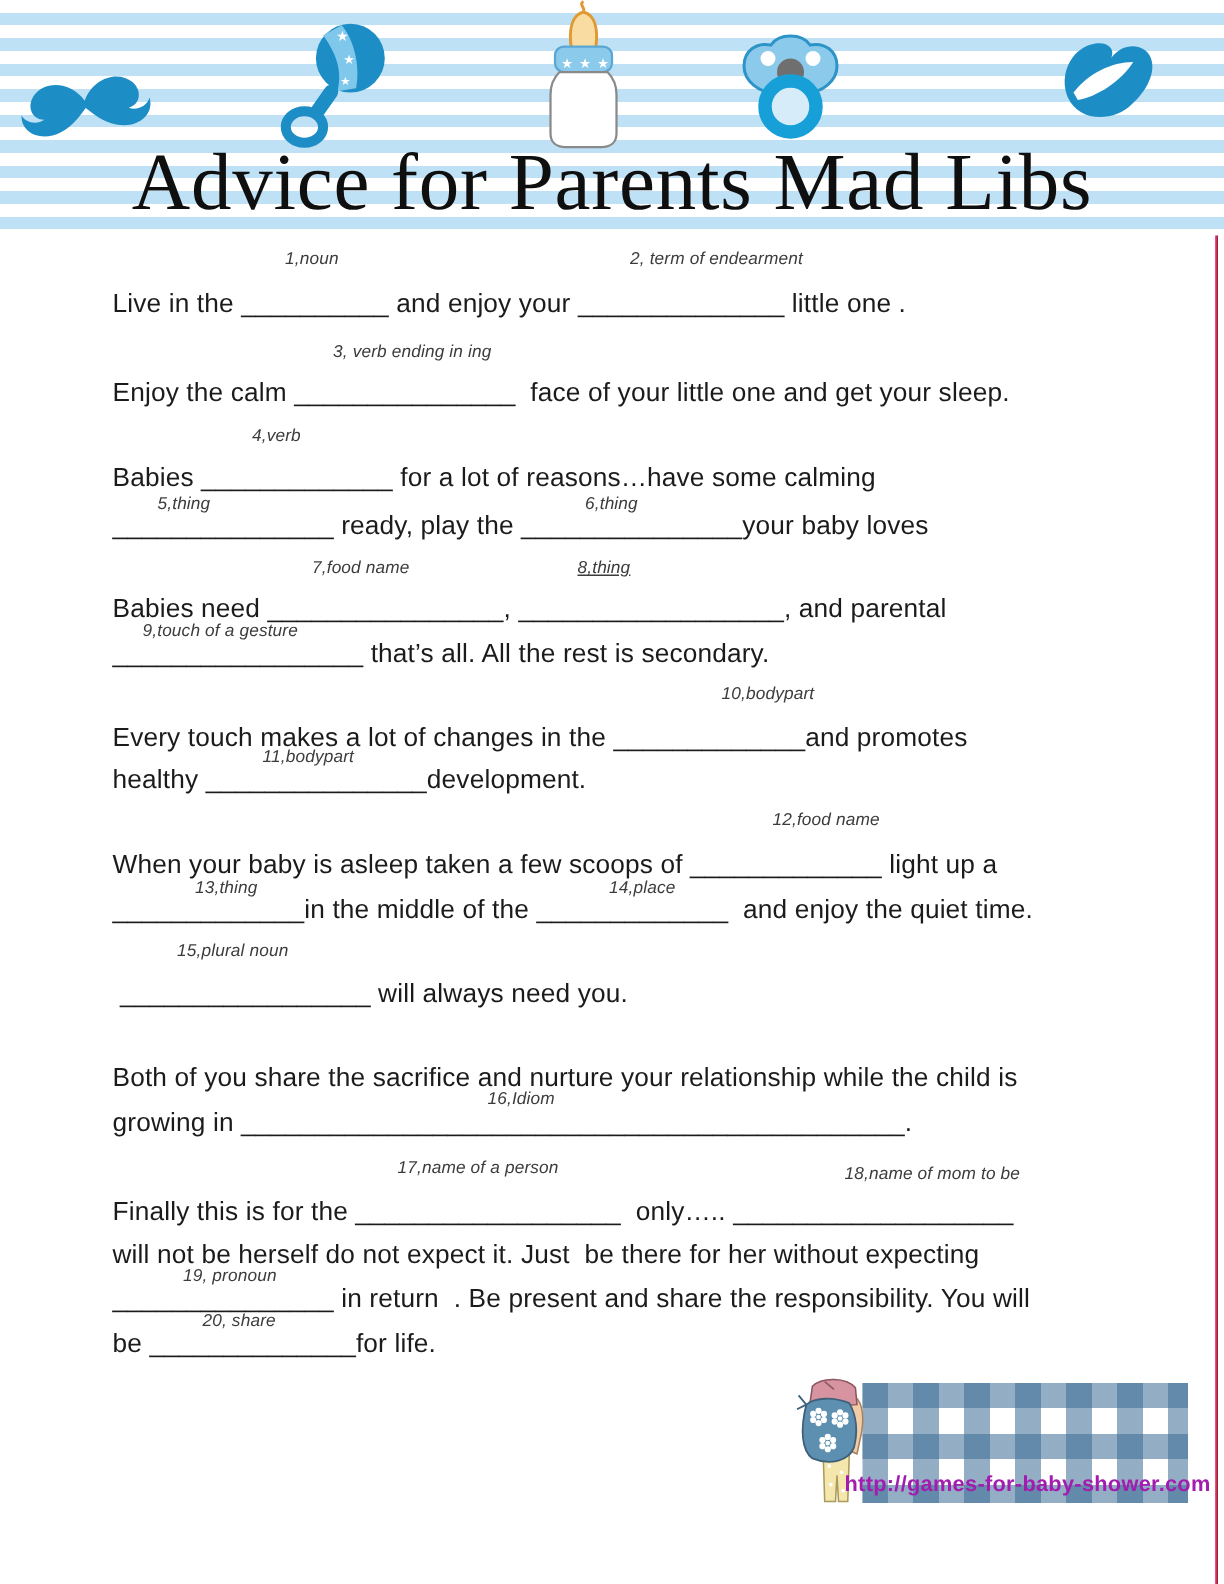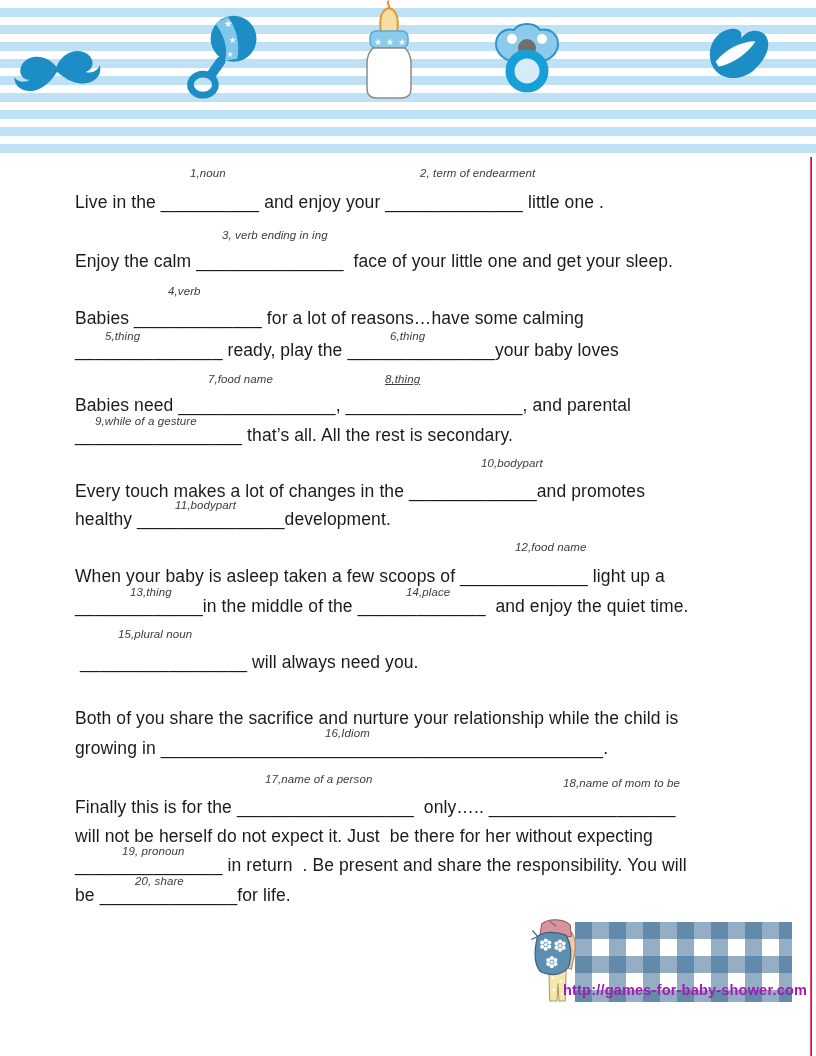--- a/index.html
+++ b/index.html
@@ -78,20 +78,21 @@
     <circle cx="37" cy="30" r="9" fill="#6f6f6f"></circle>
     <circle cx="37" cy="53" r="13" fill="#d6ecf8"></circle>
     <circle cx="37" cy="53" r="17" fill="none" stroke="#17a0d8" stroke-width="9"></circle>
   </svg>
 
   <svg class="hdr-icon" style="left:704px; top:20px;" width="68" height="66" viewBox="0 0 70 66">
     <path d="M8,45 C2,30 10,13 24,9 C34,6 41,11 38,18 C46,7 61,8 65,18 C69,28 62,41 52,50 C40,62 16,63 8,45 Z" fill="#1d8dc5"></path>
     <path d="M12,42 C22,29 38,21 53,21 C45,34 28,45 15,47 Z" fill="#ffffff"></path>
   </svg>
 
+  <div class="page-title">Advice for Parents Mad Libs</div>
 </div>
 
 <div>
 
   <span class="label" style="left:190px; top:167px;">1,noun</span>
   <span class="label" style="left:420px; top:167px;">2, term of endearment</span>
   <div class="line" style="left:75px;  top:192px;">Live in the __________ and enjoy your ______________ little one .</div>
 
   <span class="label" style="left:222px; top:229px;">3, verb ending in ing</span>
   <div class="line" style="left:75px;  top:251px;">Enjoy the calm _______________  face of your little one and get your sleep.</div>
@@ -100,21 +101,21 @@
   <div class="line" style="left:75px;  top:308px;">Babies _____________ for a lot of reasons…have some calming</div>
 
   <span class="label" style="left:105px; top:330px;">5,thing</span>
   <span class="label" style="left:390px; top:330px;">6,thing</span>
   <div class="line" style="left:75px;  top:340px;">_______________ ready, play the _______________your baby loves</div>
 
   <span class="label" style="left:208px; top:373px;">7,food name</span>
   <span class="label" style="left:385px; top:373px;text-decoration:underline;">8,thing</span>
   <div class="line" style="left:75px;  top:395px;">Babies need ________________, __________________, and parental</div>
 
-  <span class="label" style="left:95px;  top:415px;">9,while of a gesture</span>
+  <span class="label" style="left:95px;  top:415px;">9,touch of a gesture</span>
   <div class="line" style="left:75px;  top:425px;">_________________ that’s all. All the rest is secondary.</div>
 
   <span class="label" style="left:435px; top:457px;margin-left:46px;">10,bodypart</span>
   <div class="line" style="left:75px;  top:481px;">Every touch makes a lot of changes in the _____________and promotes</div>
 
   <span class="label" style="left:175px; top:499px;">11,bodypart</span>
   <div class="line" style="left:75px;  top:509px;">healthy _______________development.</div>
 
   <span class="label" style="left:515px; top:541px;">12,food name</span>
   <div class="line" style="left:75px;  top:566px;">When your baby is asleep taken a few scoops of _____________ light up a</div>

